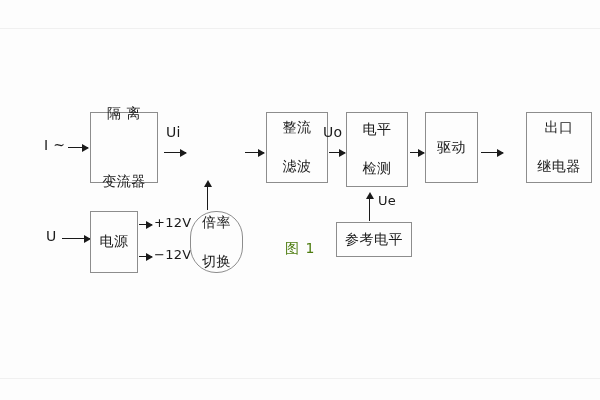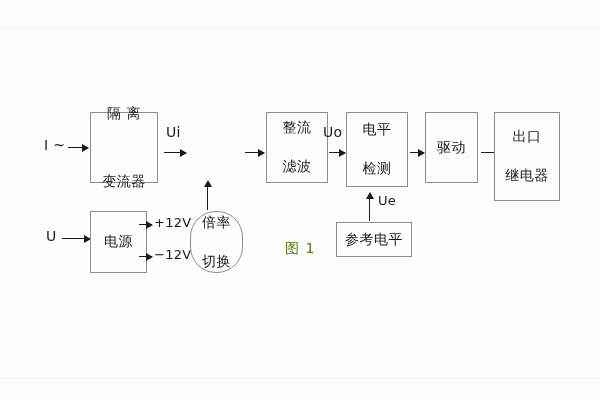--- a/index.html
+++ b/index.html
@@ -124,29 +124,29 @@
   </div>
 
   <div class="harrow" style="left:410px; top:152px; width:14px;"></div>
 
   <div class="box" style="left:425px; top:112px; width:53px; height:71px;">
     <span>驱动</span>
   </div>
 
   <div class="harrow" style="left:481px; top:152px; width:22px;"></div>
 
-  <div class="box" style="left:494px; top:112px; width:66px; height:89px;">
+  <div class="box" style="left:526px; top:112px; width:66px; height:71px;">
     <span>出口</span>
     <span class="line2">继电器</span>
   </div>
 
   <div class="label" style="left:46px; top:228px;">U</div>
   <div class="harrow" style="left:62px; top:238px; width:28px;"></div>
 
-  <div class="box" style="left:90px; top:211px; width:57px; height:62px;">
+  <div class="box" style="left:90px; top:211px; width:48px; height:62px;">
     <span>电源</span>
   </div>
 
   <div class="harrow" style="left:139px; top:224px; width:13px;"></div>
   <div class="label small" style="left:154px; top:215px;">+12V</div>
 
   <div class="harrow" style="left:139px; top:256px; width:13px;"></div>
   <div class="label small" style="left:154px; top:247px;">−12V</div>
 
   <div class="box" style="left:190px; top:211px; width:53px; height:62px;border-radius:26px;">

